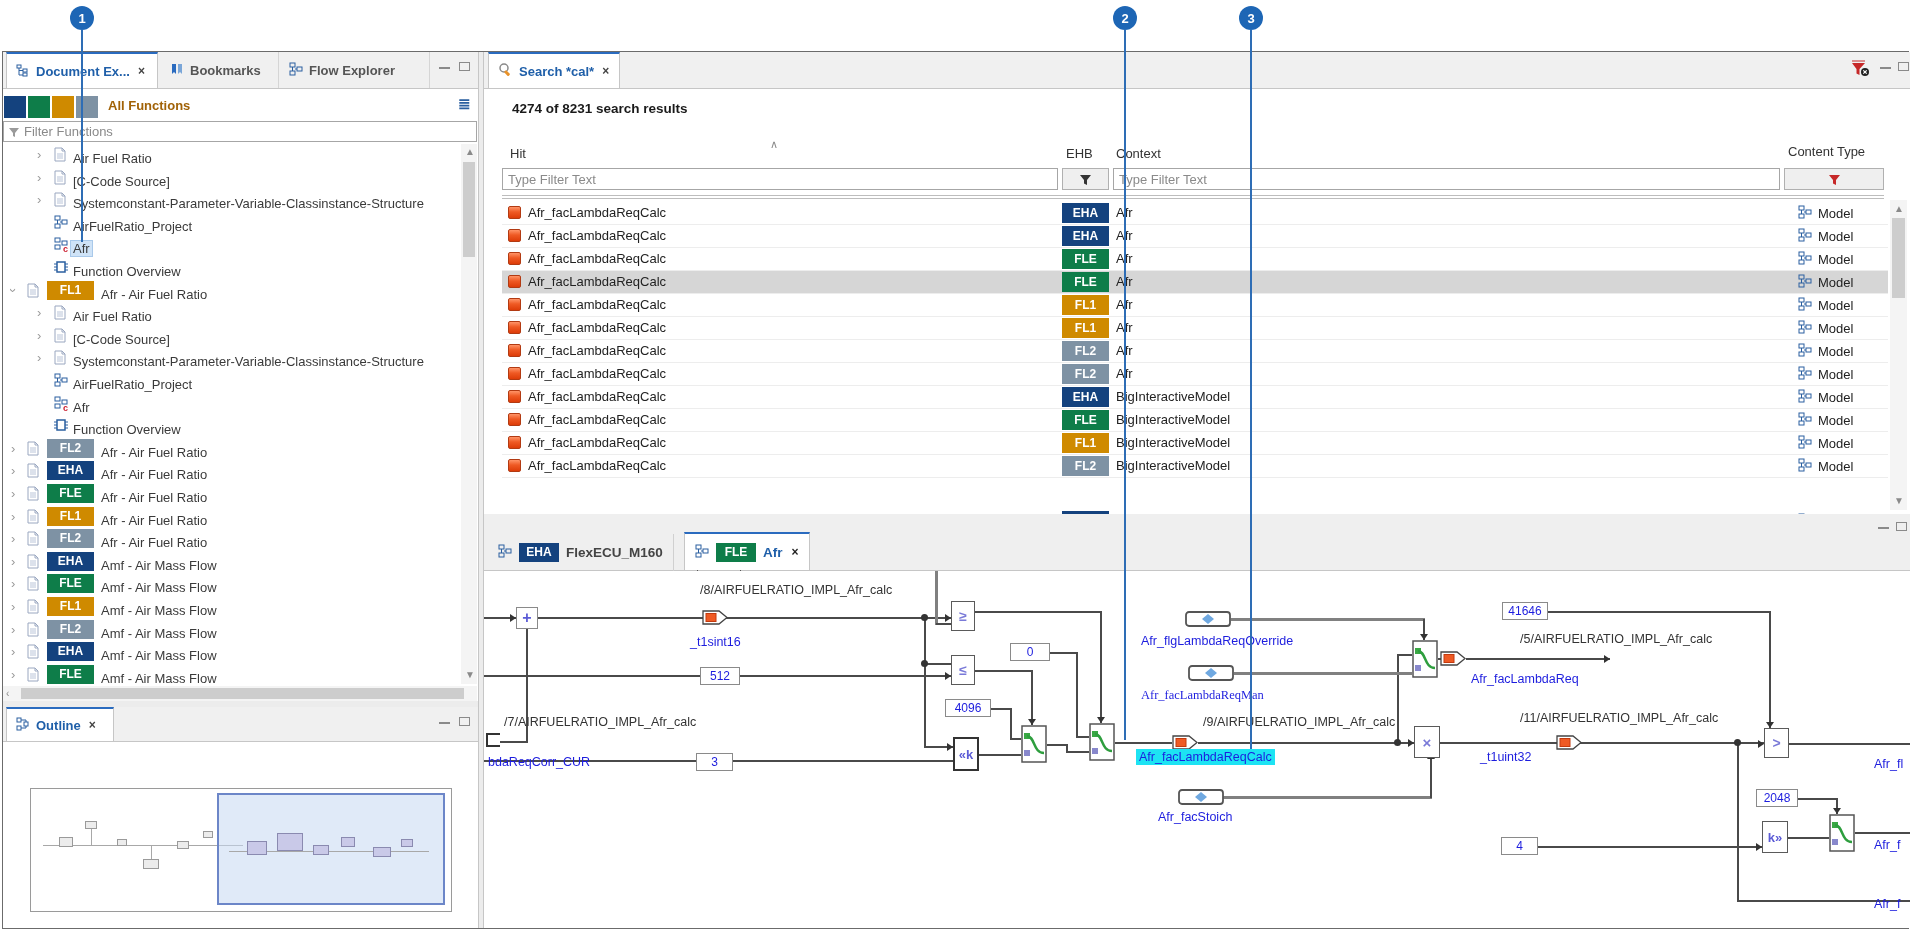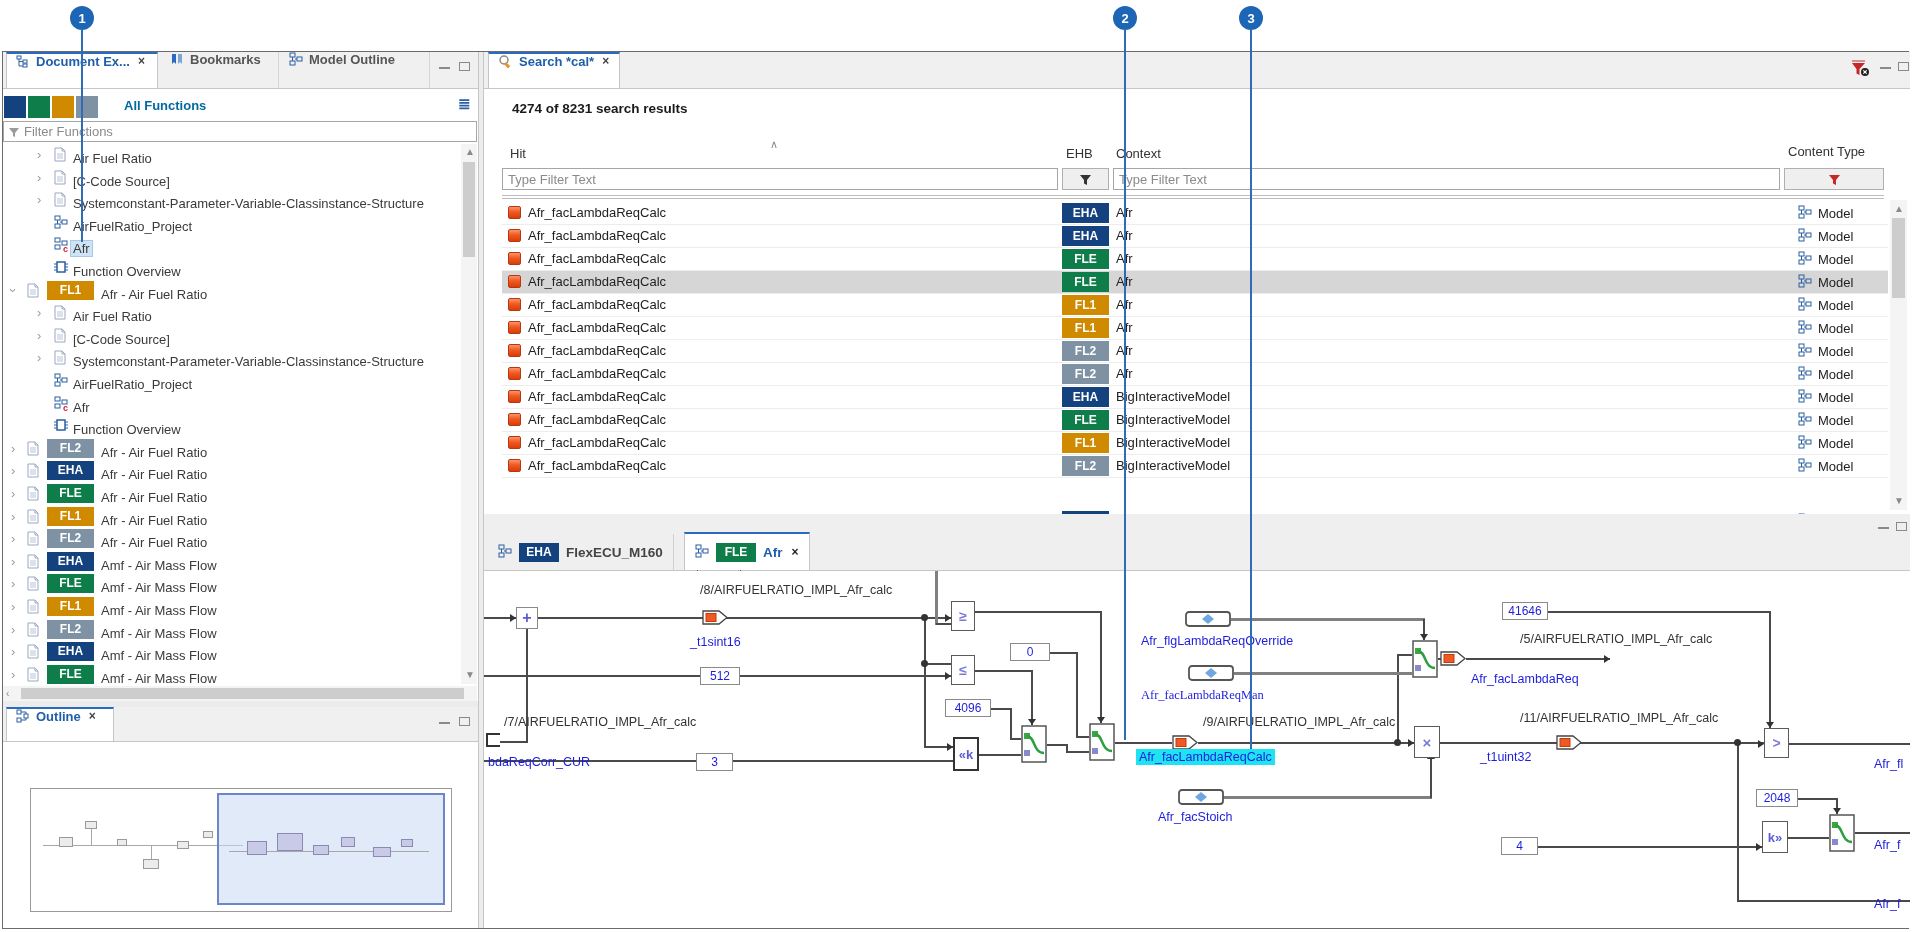--- a/index.html
+++ b/index.html
@@ -8,21 +8,21 @@
   .abs{position:absolute;}
   .w{position:absolute;background:#4a4a4a;}
   .wg{position:absolute;background:#808080;}
   .j{position:absolute;width:7px;height:7px;background:#333;border-radius:50%;}
   .ar{position:absolute;width:0;height:0;}
   .ar.r{border-left:6px solid #333;border-top:4px solid transparent;border-bottom:4px solid transparent;}
   .ar.d{border-top:6px solid #333;border-left:4px solid transparent;border-right:4px solid transparent;}
   .ar.u{border-bottom:6px solid #333;border-left:4px solid transparent;border-right:4px solid transparent;}
   .win{position:absolute;left:2px;top:51px;width:1907px;height:878px;border:1px solid #6b6b6b;background:#fff;box-sizing:border-box;}
   .tabbar{position:absolute;background:#f0f0f0;border-bottom:1px solid #c6c6c6;box-sizing:border-box;}
-  .tab{position:absolute;top:0;height:100%;box-sizing:border-box;display:flex;gap:6px;padding:0 9px;
+  .tab{position:absolute;top:0;height:100%;box-sizing:border-box;display:flex;align-items:center;gap:6px;padding:0 9px;
        font-size:13px;font-weight:bold;color:#555;border-right:1px solid #d5d5d5;white-space:nowrap;}
   .tab.active{background:#fff;border-top:2px solid #2a6bbf;border-left:1px solid #c6c6c6;border-right:1px solid #c6c6c6;color:#1f5fa9;}
   .xbtn{color:#444;font-size:12px;font-weight:bold;margin-left:2px;}
   .minmax{position:absolute;width:11px;height:9px;border:1px solid #8a8a8a;box-sizing:border-box;}
   .minmax.min{height:3px;border:none;border-bottom:2px solid #8a8a8a;margin-top:6px;}
   .badge{display:inline-block;min-width:40px;height:19px;line-height:19px;text-align:center;color:#fff;
          font-size:12px;font-weight:bold;padding:0 3px;box-sizing:border-box;}
   .input{position:absolute;border:1px solid #a6a6a6;background:#fff;font-family:"Liberation Sans",sans-serif;
          font-size:13px;color:#333;box-sizing:border-box;padding:0 5px;outline:none;}
   .input::placeholder{color:#8a8a8a;}
@@ -89,29 +89,29 @@
           </svg></span>
       <span>Bookmarks</span>
     </div>
     <div class="tab" style="left:277px;width:150px;">
       <span><svg width="14" height="14">
             <rect x="1" y="1" width="5" height="4" fill="none" stroke="#2a5fa0"></rect>
             <rect x="1" y="9" width="5" height="4" fill="none" stroke="#2a5fa0"></rect>
             <rect x="8" y="5" width="5" height="4" fill="none" stroke="#2a5fa0"></rect>
             <path d="M3.5 5v4M6 7h2" stroke="#2a5fa0" fill="none"></path>
           </svg></span>
-      <span>Model Outline</span>
+      <span>Flow Explorer</span>
     </div>
     <div class="minmax min" style="left:436px;top:8px;"></div>
     <div class="minmax" style="left:456px;top:10px;"></div>
   </div>
 
   <div class="abs" style="left:3px;top:89px;width:475px;height:32px;background:#fff;">
     <div id="legend" class="abs" style="left:1px;top:7px;"><span style="display: inline-block; width: 22px; height: 22px; margin-right: 2px; background: rgb(20, 66, 126);"></span><span style="display: inline-block; width: 22px; height: 22px; margin-right: 2px; background: rgb(14, 125, 73);"></span><span style="display: inline-block; width: 22px; height: 22px; margin-right: 2px; background: rgb(207, 138, 0);"></span><span style="display: inline-block; width: 22px; height: 22px; margin-right: 2px; background: rgb(126, 146, 164);"></span></div>
-    <div class="abs" style="left:105px;top:9px;font-size:13px;font-weight:bold;color:#0369a1;margin-left:16px;">All Functions</div>
+    <div class="abs" style="left:105px;top:9px;font-size:13px;font-weight:bold;color:#a16207;">All Functions</div>
     <div class="abs" style="left:455px;top:6px;color:#2a5fa0;font-size:15px;font-weight:bold;">≣</div>
   </div>
 
   <div class="abs" style="left:3px;top:121px;width:474px;height:21px;">
     <input class="input" style="left: 0px; top: 0px; width: 474px; height: 21px; padding-left: 20px;" placeholder="Filter Functions">
     <span class="abs" style="left:5px;top:3px;"><svg width="12" height="12">
           <path d="M1 2h10L7 7v4l-2-1V7z" fill="#9a9a9a"></path>
         </svg></span>
   </div>
 

